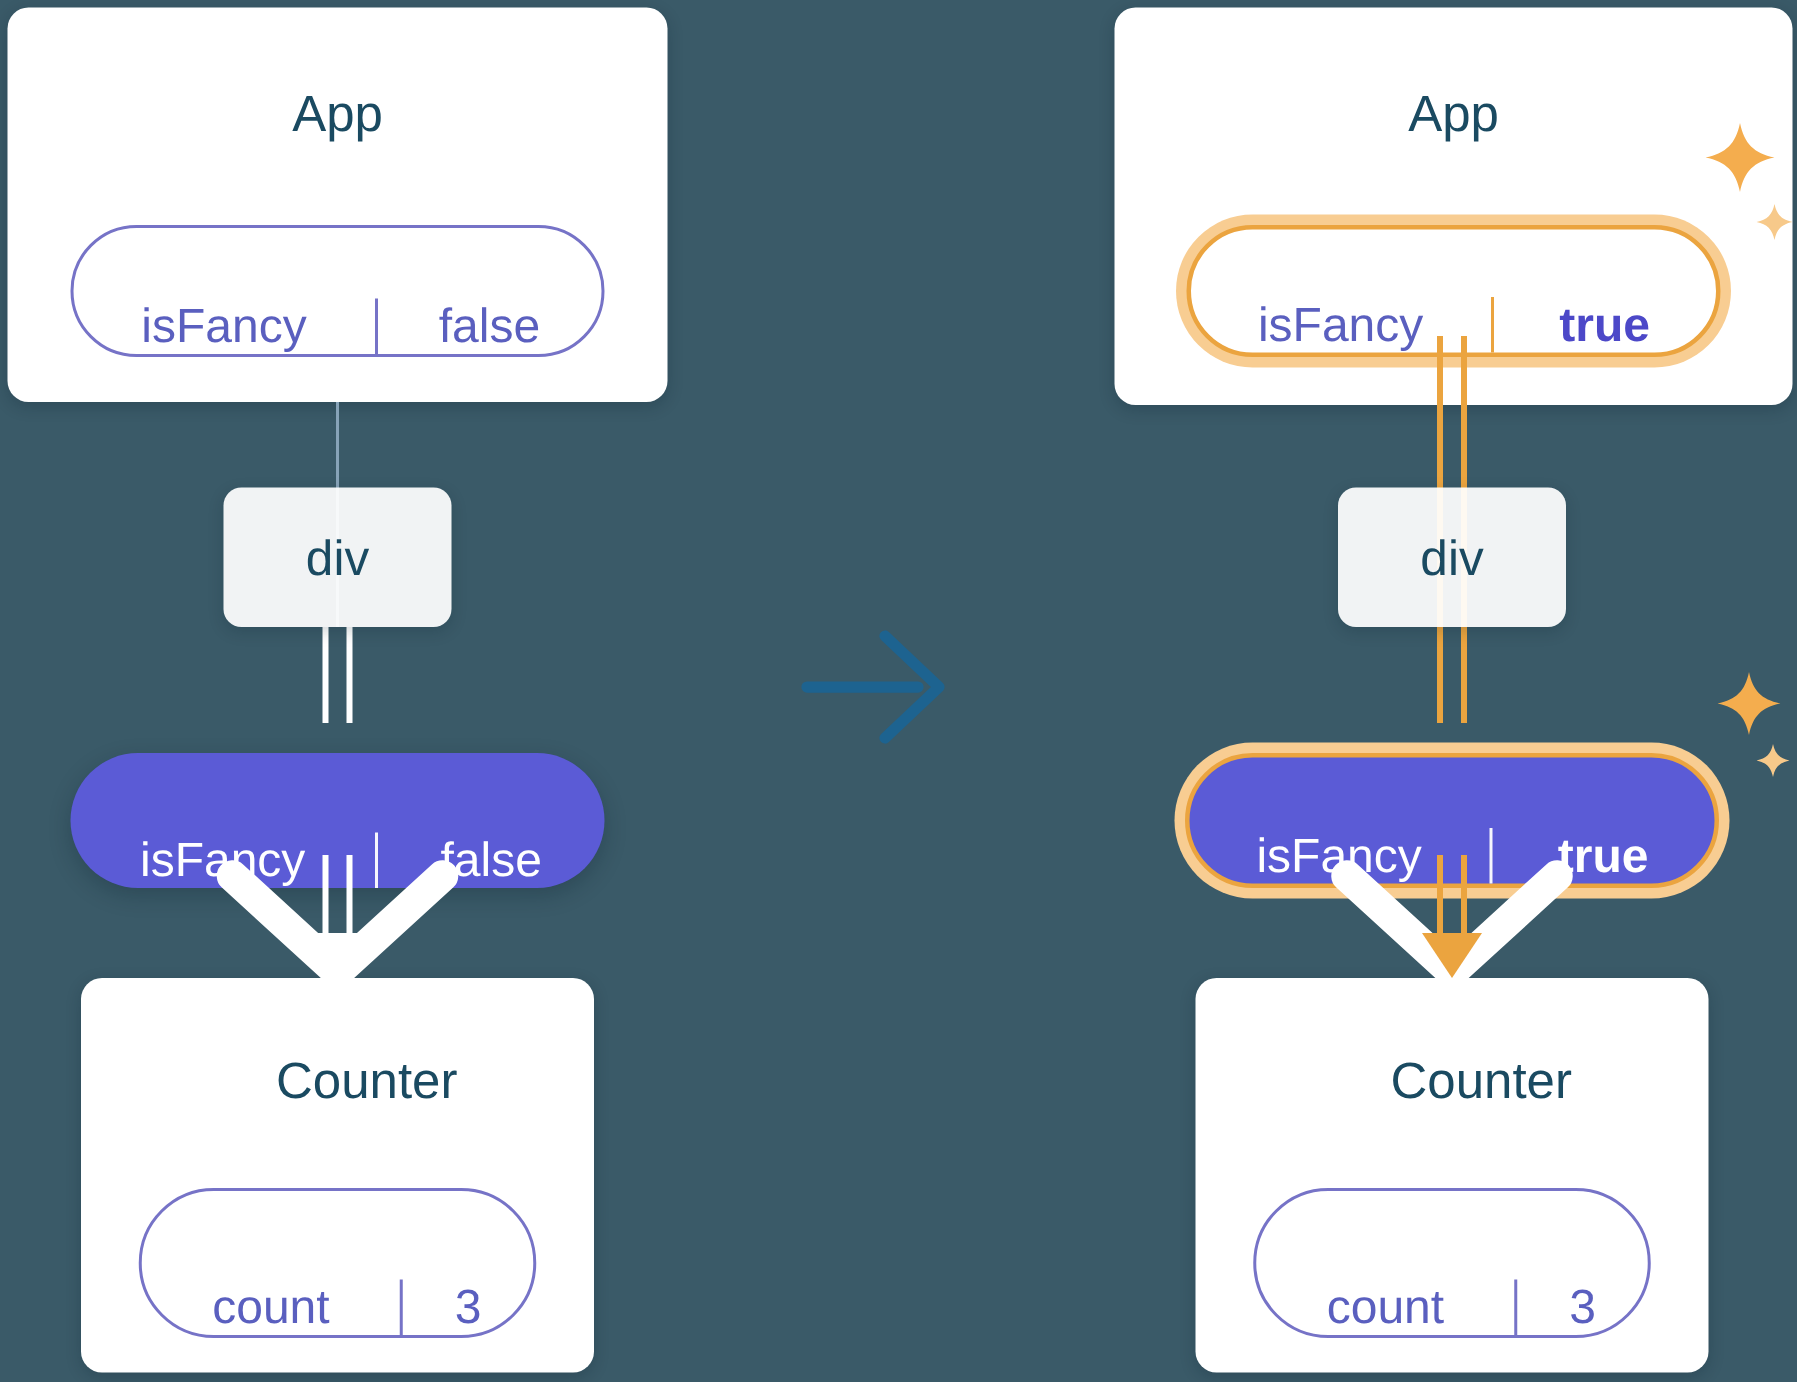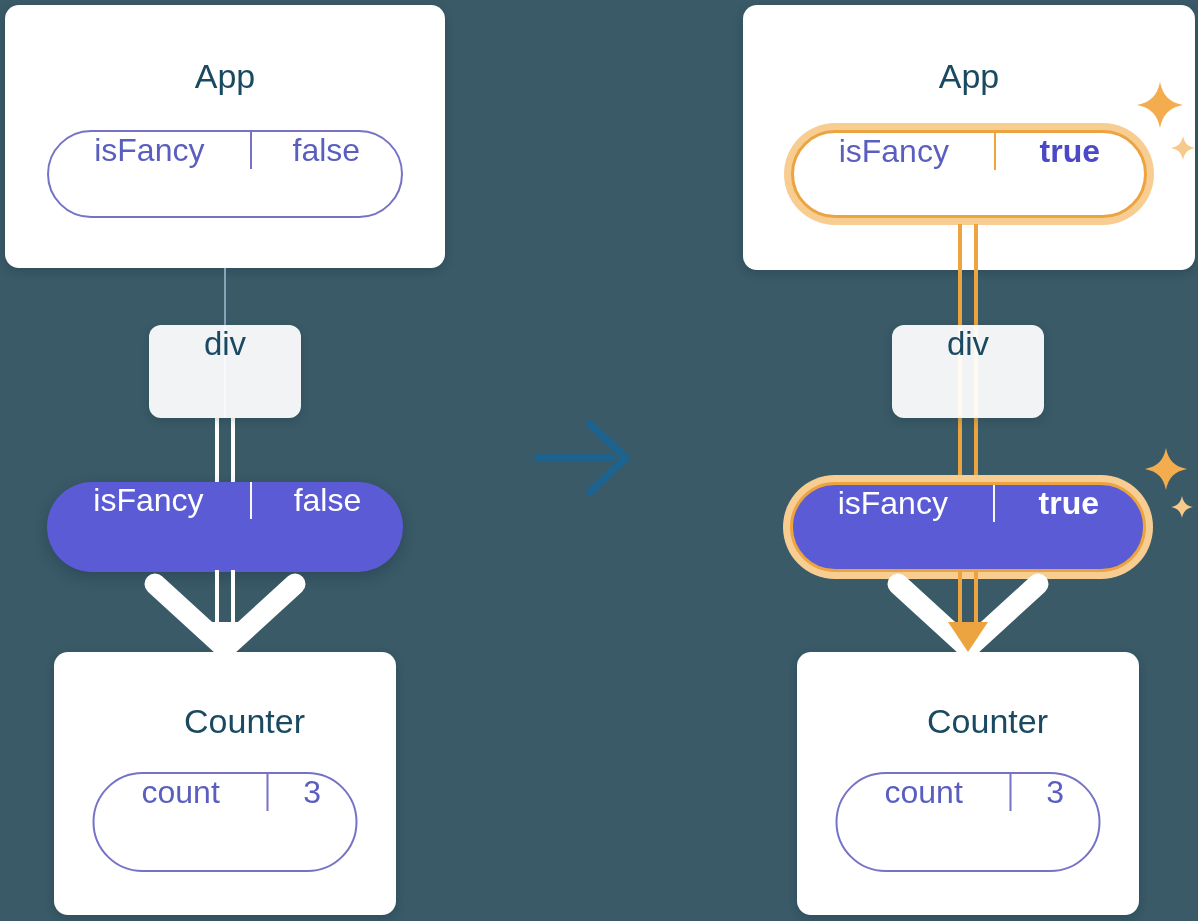--- a/index.html
+++ b/index.html
@@ -23,22 +23,22 @@
   .counter-card{left:54px;top:652px;width:342px;height:263px;}
 
   .node-title{
     position:absolute;left:0;right:0;text-align:center;
     font-size:34px;font-weight:500;color:var(--title,#1a4a61);
   }
   .app-title{top:52px;}
   .counter-title{top:50px;margin-left:39px;}
 
   .pill{
-    position:absolute;display:flex;align-items:flex-start;
-    border-radius:999px;font-size:32px;box-sizing:border-box;
+    position:absolute;display:flex;align-items:flex-end;
+    border-radius:999px;font-size:32px;box-sizing:border-box;margin-top:20px;
   }
   .pill .cell{display:flex;align-items:center;justify-content:center;}
 
   .state-pill{
     background:#ffffff;
     border:2px solid var(--indigo-border,#7673c7);
     color:var(--indigo,#5a5fbf);
   }
   .app-state-pill{left:50%;transform:translateX(-50%);top:125px;width:356px;height:88px;}
   .app-state-pill .cell-left{flex:0 0 57%;border-right:2px solid var(--indigo-border,#7673c7);}
@@ -63,21 +63,21 @@
   .prop-pill .cell-right{flex:1;}
   .tree-after .prop-pill{
     border:3px solid var(--orange,#eba43f);
     box-shadow:0 0 0 7px var(--orange-glow,#f8cd92);
   }
   .tree-after .prop-pill .cell-right{font-weight:700;}
 
   .div-box{
     position:absolute;left:149px;top:325px;width:152px;height:93px;
     background:rgba(255,255,255,.93);border-radius:12px;
-    display:flex;align-items:flex-start;justify-content:center;
+    display:flex;align-items:center;justify-content:center;
     font-size:33px;color:var(--title,#1a4a61);
     box-shadow:0 3px 10px rgba(8,28,40,.18);
   }
 
   .line{position:absolute;}
   .line-single{left:224px;top:268px;width:2px;height:150px;background:var(--line-blue,#87a3b8);}
   .line-double{
     left:215px;width:20px;box-sizing:border-box;
     border-left:4px solid #ffffff;border-right:4px solid #ffffff;
   }

